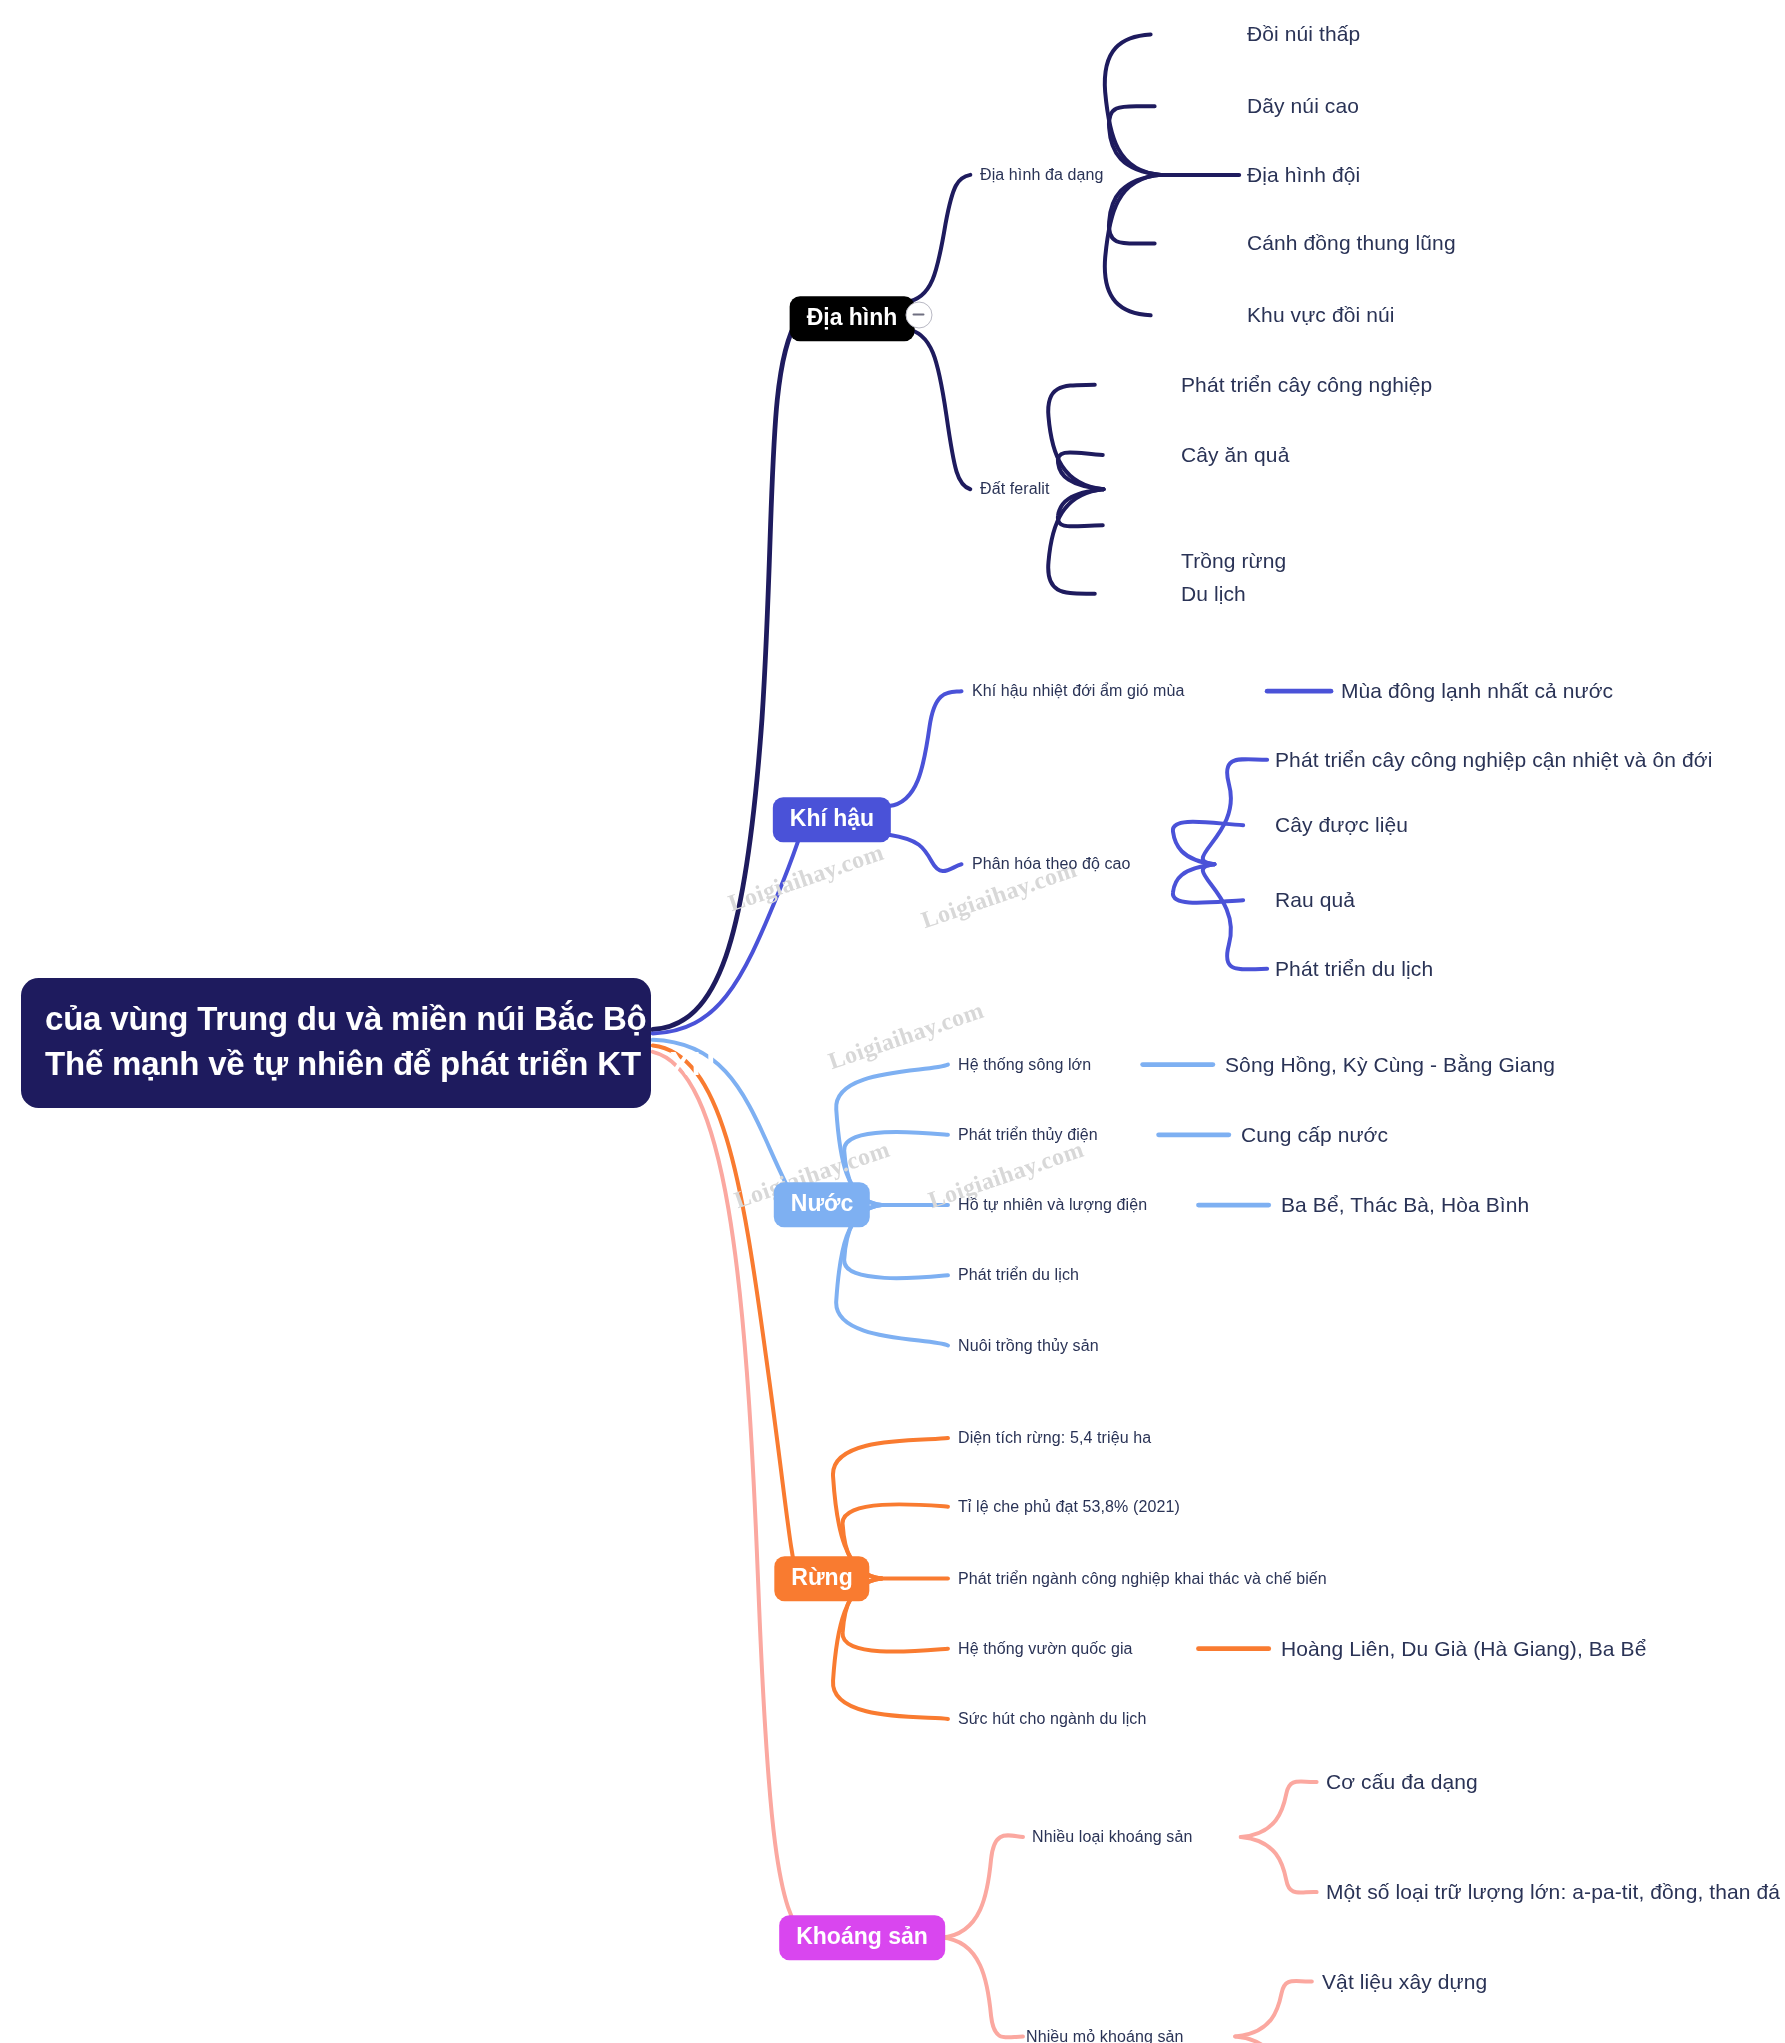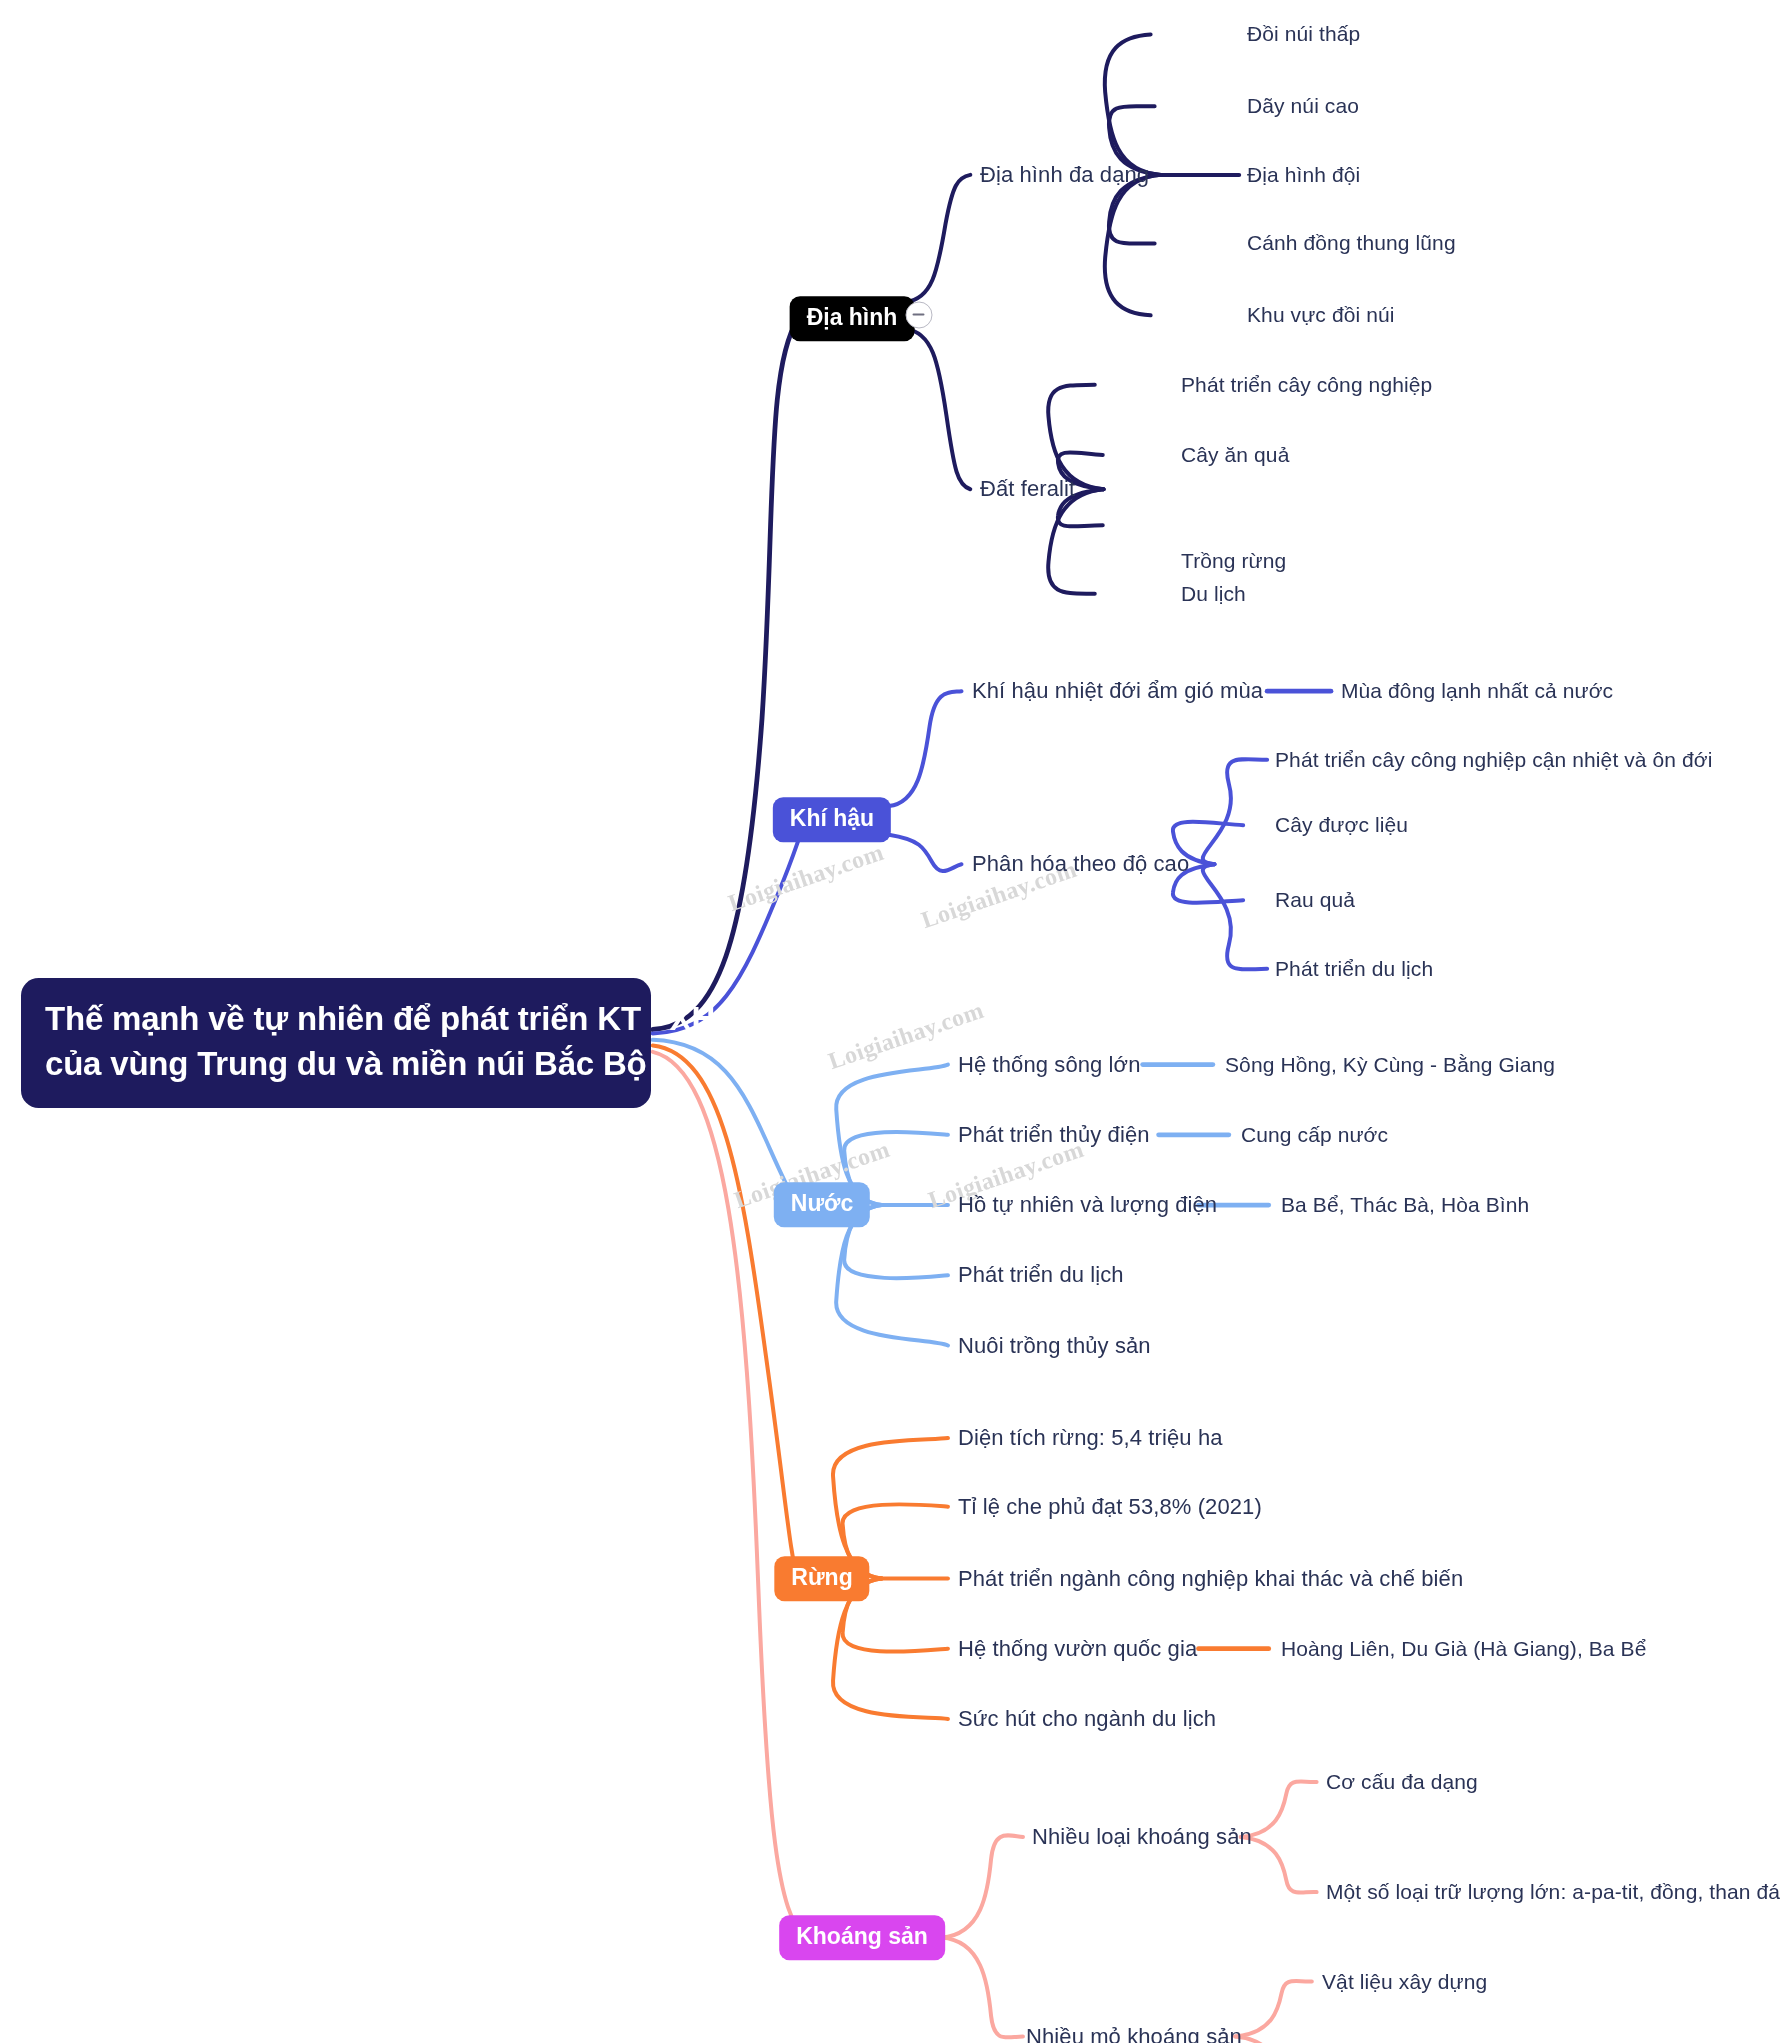--- a/index.html
+++ b/index.html
@@ -64,21 +64,21 @@
   
   .node{
     position:absolute;
     transform:translate(0,-50%);
     white-space:nowrap;
     color:#2A3356;
     font-size:21px;
     line-height:1.2;
     letter-spacing:0.1px;
   }
-  .node.lvl2{font-size:22px;}
+  .node.lvl2{font-size:16px;}
   .node.lvl3{font-size:21px;}
 
   
   .wm{
     position:absolute;
     transform:translate(-50%,-50%) rotate(-19deg);
     color:#d8d8d8;
     font-family:"Liberation Serif", serif;
     font-size:24px;
     font-weight:bold;
@@ -158,22 +158,22 @@
     </g>
   </svg>
 
   <div class="wm" style="left:806px;top:878px;">Loigiaihay.com</div>
   <div class="wm" style="left:999px;top:895px;">Loigiaihay.com</div>
   <div class="wm" style="left:906px;top:1036px;">Loigiaihay.com</div>
   <div class="wm" style="left:812px;top:1175px;">Loigiaihay.com</div>
   <div class="wm" style="left:1006px;top:1175px;">Loigiaihay.com</div>
 
   <div class="root-node">
+    <span class="root-line">của vùng Trung du và miền núi Bắc Bộ</span>
     <span class="root-line">Thế mạnh về tự nhiên để phát triển KT - XH</span>
-    <span class="root-line">của vùng Trung du và miền núi Bắc Bộ</span>
   </div>
 
   <div class="badge b-dia" style="left:852px;top:319px;">Địa hình</div>
   <div class="collapse-toggle" style="left:919px;top:315px;">
     <span class="bar"></span>
   </div>
 
   <div class="node lvl2" style="left:980px;top:175px;">Địa hình đa dạng</div>
   <div class="node lvl3" style="left:1247px;top:34px;">Đồi núi thấp</div>
   <div class="node lvl3" style="left:1247px;top:106px;">Dãy núi cao</div>

